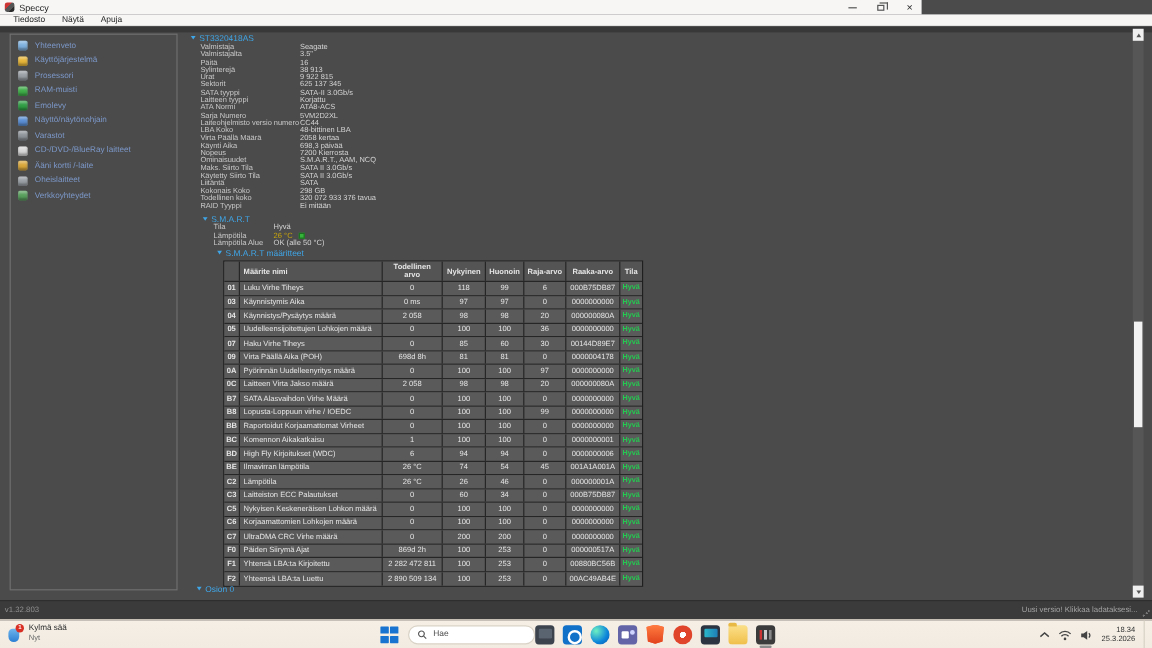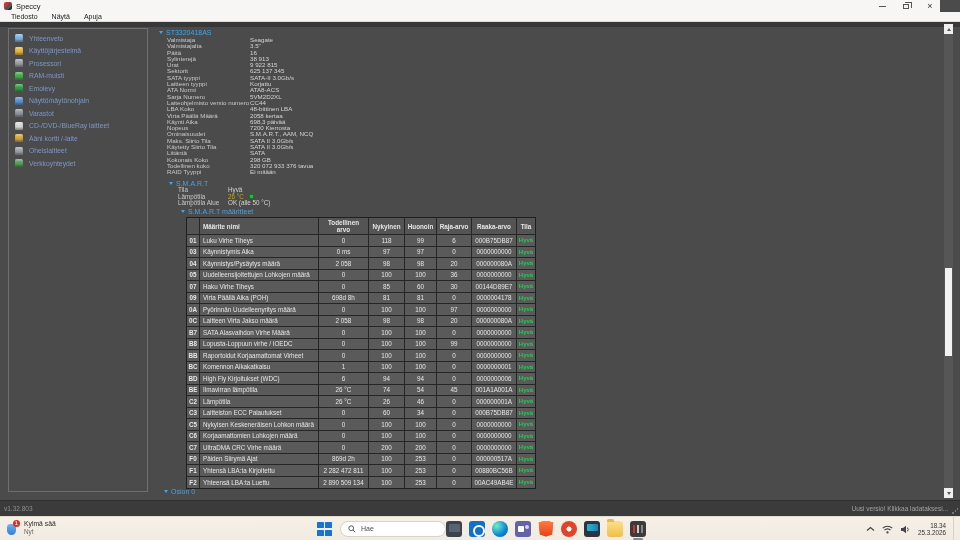--- a/index.html
+++ b/index.html
@@ -1,20 +1,20 @@
 <!DOCTYPE html>
 <html><head>
 <meta charset="utf-8">
 <style>
   * { margin:0; padding:0; box-sizing:border-box; }
   html,body { width:960px; height:540px; overflow:hidden; }
   body { font-family:"Liberation Sans", sans-serif; background:#4b4b4b; position:relative; }
 
   
-  .titlebar { position:absolute; top:0; left:0; width:940px; height:12px; background:#f7f6f5; }
+  .titlebar { position:absolute; top:0; left:0; width:768px; height:12px; background:#f7f6f5; }
   .app-logo { position:absolute; left:4px; top:2px; width:8px; height:8px; border-radius:2px;
               background:linear-gradient(135deg,#c33 0 40%,#555 40% 70%,#2b2b2b 70%); }
   .win-title { position:absolute; left:16px; top:1.5px; font-size:7.5px; color:#1a1a1a; }
   .win-btns { position:absolute; right:4px; top:1px; display:flex; gap:12px; align-items:center; height:10px; }
   .wbtn { width:12px; height:9px; display:flex; align-items:center; justify-content:center; color:#444; }
   .glyph-min { width:7px; height:1px; background:#555; display:inline-block; }
   .glyph-max { width:6px; height:5px; border:1px solid #555; display:inline-block; position:relative; }
   .glyph-max::after { content:""; position:absolute; left:1px; top:-3px; width:6px; height:5px; border:1px solid #555; border-bottom:none; border-left:none; }
   .glyph-close { font-size:9px; line-height:9px; color:#333; }
 

